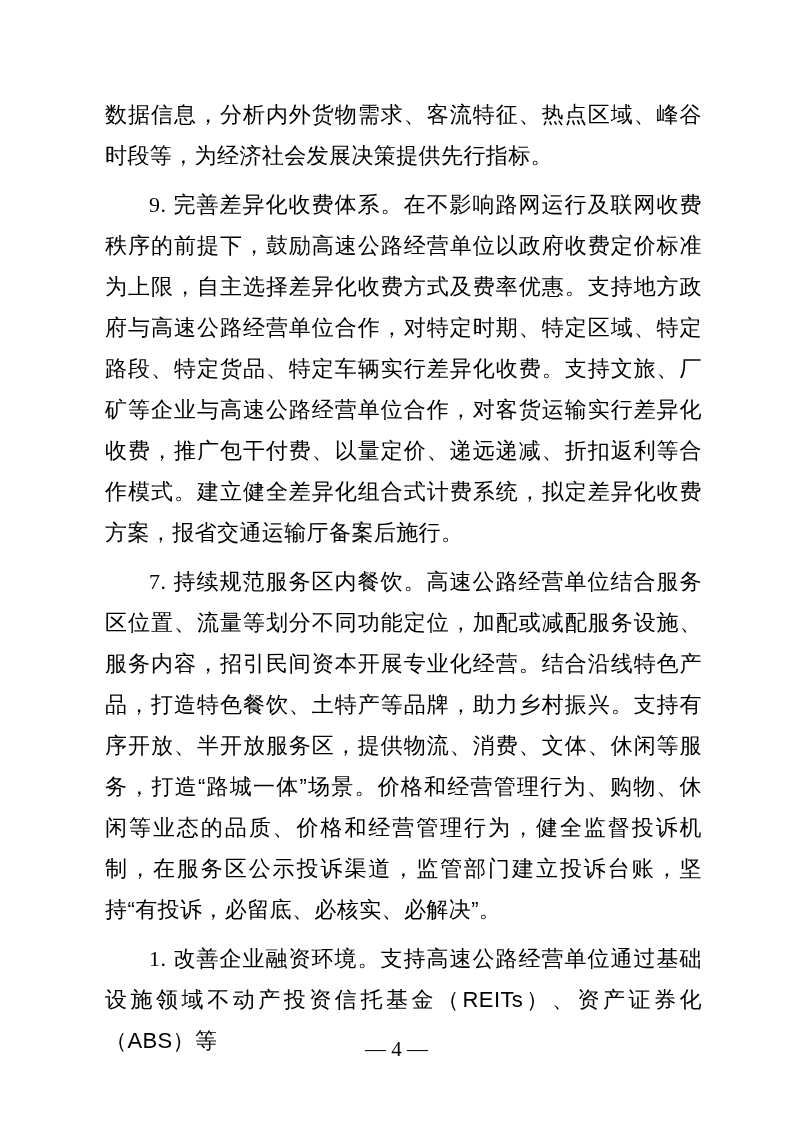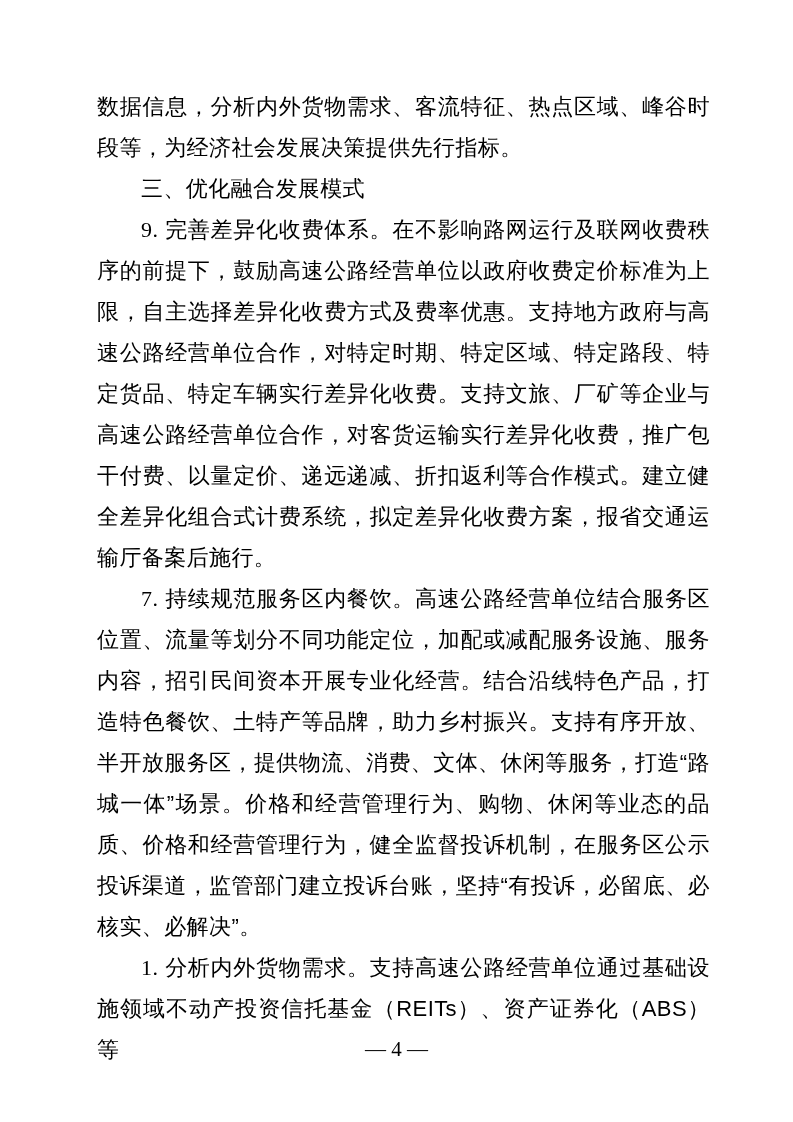--- a/index.html
+++ b/index.html
@@ -16,21 +16,21 @@
     font-family: "Liberation Sans", sans-serif;
     color: #000000;
   }
   .content {
     position: absolute;
     left: 97px;
     top: 86px;
     width: 613px;
   }
   .para {
-    margin: 0;
+    margin: 8px;
     font-size: 22px;
     line-height: 41px;
     text-align: justify;
     text-justify: inter-ideograph;
     text-indent: 2em;
     letter-spacing: 0.4px;
     font-weight: normal;
   }
   .para.no-indent {
     text-indent: 0;
@@ -62,33 +62,32 @@
   }
 </style>
 </head>
 <body>
 
 <div class="page">
   <div class="content">
 
     <p class="para no-indent">数据信息，分析内外货物需求、客流特征、热点区域、峰谷时段等，为经济社会发展决策提供先行指标。</p>
 
-    <p class="heading">三、优化融合发展模式</p>
 
     <p class="para">
       <span class="item-number">9.</span>
       <span class="item-title">完善差异化收费体系</span><span>。在不影响路网运行及联网收费秩序的前提下，鼓励高速公路经营单位以政府收费定价标准为上限，自主选择差异化收费方式及费率优惠。支持地方政府与高速公路经营单位合作，对特定时期、特定区域、特定路段、特定货品、特定车辆实行差异化收费。支持文旅、厂矿等企业与高速公路经营单位合作，对客货运输实行差异化收费，推广包干付费、以量定价、递远递减、折扣返利等合作模式。建立健全差异化组合式计费系统，拟定差异化收费方案，报省交通运输厅备案后施行。</span>
     </p>
 
     <p class="para">
       <span class="item-number">7.</span>
       <span class="item-title">持续规范服务区内餐饮</span><span>。高速公路经营单位结合服务区位置、流量等划分不同功能定位，加配或减配服务设施、服务内容，招引民间资本开展专业化经营。结合沿线特色产品，打造特色餐饮、土特产等品牌，助力乡村振兴。支持有序开放、半开放服务区，提供物流、消费、文体、休闲等服务，打造“路城一体”场景。价格和经营管理行为、购物、休闲等业态的品质、价格和经营管理行为，健全监督投诉机制，在服务区公示投诉渠道，监管部门建立投诉台账，坚持“有投诉，必留底、必核实、必解决”。</span>
     </p>
 
     <p class="para">
       <span class="item-number">1.</span>
-      <span class="item-title">分析内外货物需求</span><span>。支持高速公路经营单位通过基础设施领域不动产投资信托基金（REITs）、资产证券化（ABS）等</span>
+      <span class="item-title">改善企业融资环境</span><span>。支持高速公路经营单位通过基础设施领域不动产投资信托基金（REITs）、资产证券化（ABS）等</span>
     </p>
 
   </div>
 
   <div class="footer">— 4 —</div>
 </div>
 
 </body></html>

